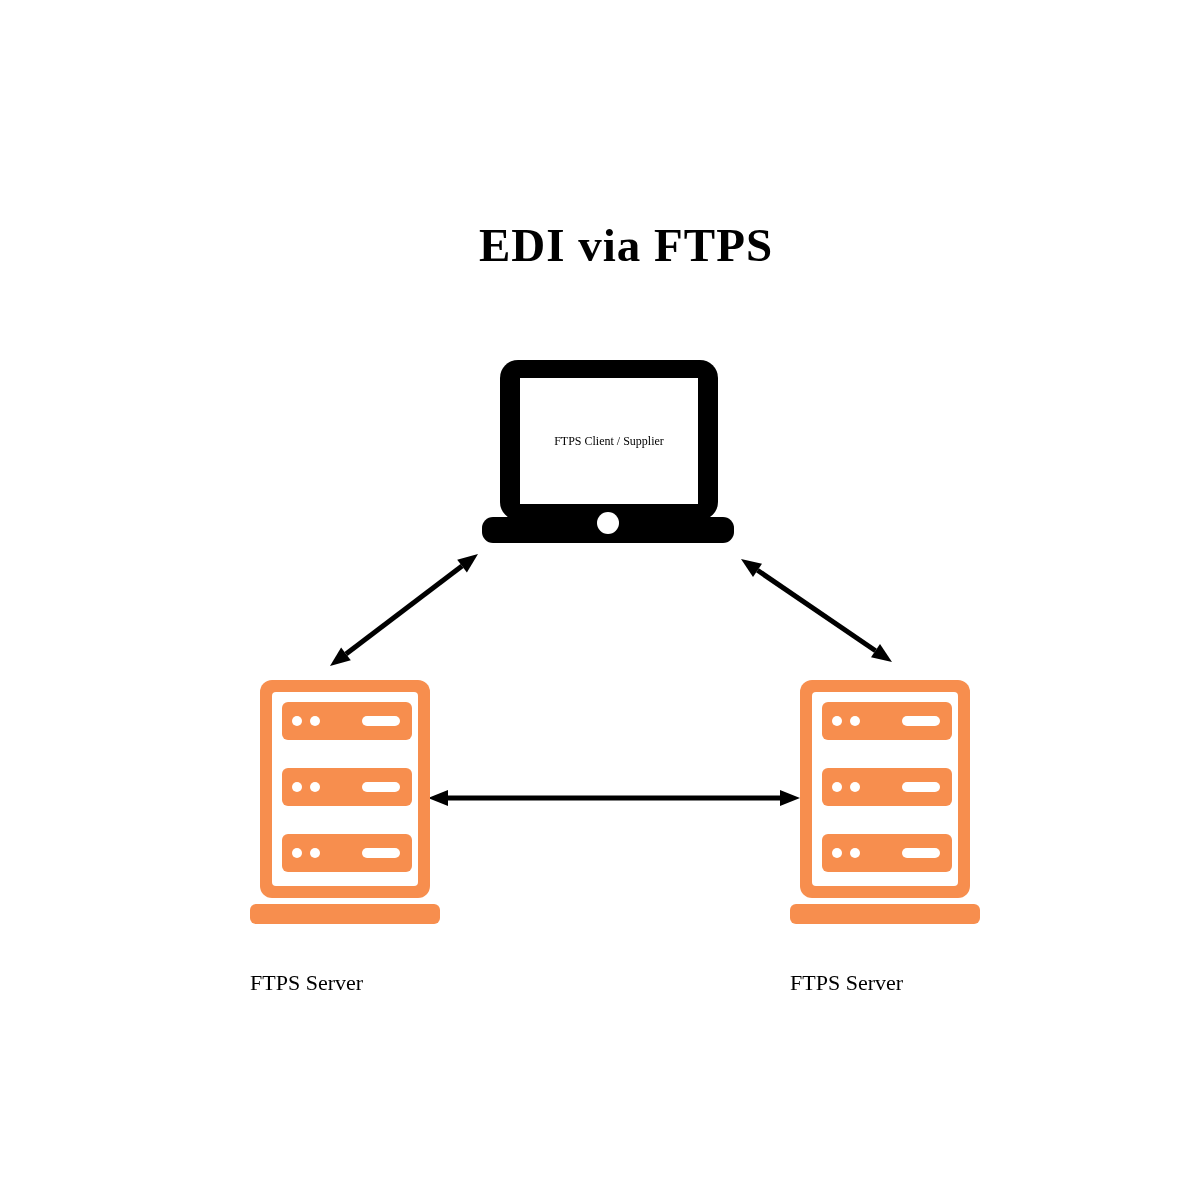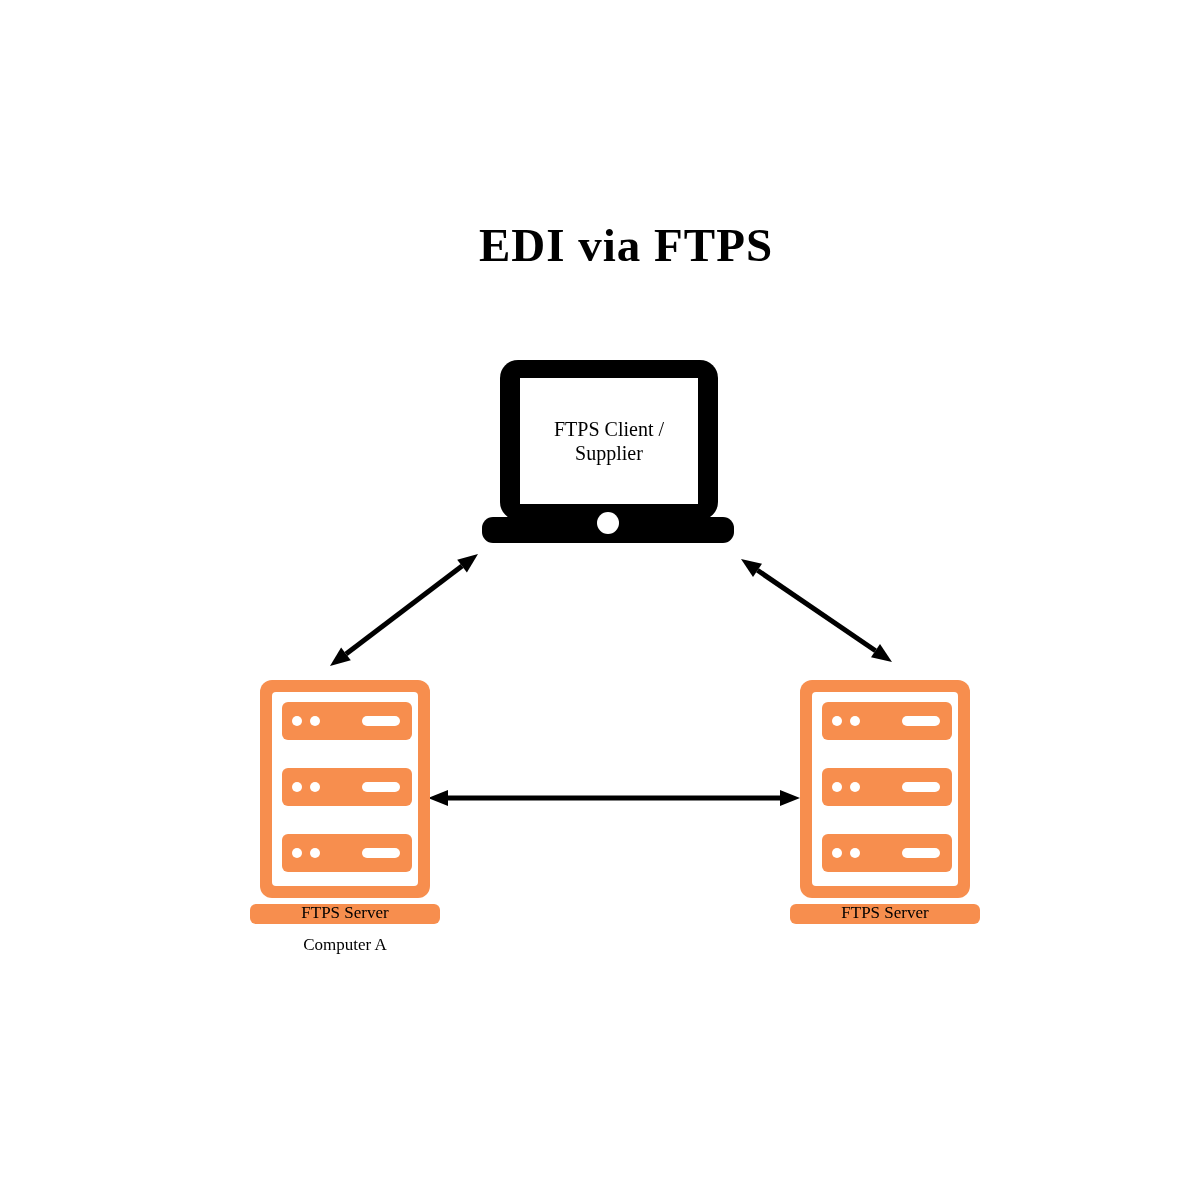--- a/index.html
+++ b/index.html
@@ -23,30 +23,29 @@
     font-size:47px;
     font-weight:700;
     color:var(--ink);
     letter-spacing:1px;
   }
   .abs{position:absolute;}
   .screen-label{
     position:absolute;
     left:520px;top:378px;width:178px;height:126px;
     display:flex;align-items:center;justify-content:center;
-    font-size:20px;color:var(--ink);
+    font-size:12px;color:var(--ink);
     text-align:center;
     line-height:1.2;
   }
   .server-label{
     position:absolute;
     width:190px;
-    top:897px;
-    text-align:center;
-    font-size:17px;
+    top:967px;
+    font-size:22px;
     line-height:32px;
     color:var(--ink);
   }
   .server-label.a{left:250px;}
   .server-label.b{left:790px;}
   .arrows{position:absolute;left:0;top:0;width:1200px;height:1200px;}
 </style>
 </head>
 <body>
 
@@ -101,21 +100,20 @@
     <g>
       <rect x="32" y="154" width="130" height="38" rx="6" fill="var(--accent)"></rect>
       <circle cx="47" cy="173" r="5" fill="var(--bg)"></circle>
       <circle cx="65" cy="173" r="5" fill="var(--bg)"></circle>
       <rect x="112" y="168" width="38" height="10" rx="5" fill="var(--bg)"></rect>
     </g>
     <rect x="0" y="224" width="190" height="20" rx="6" fill="var(--accent)"></rect>
   </svg>
   <div class="server-label a">
     <div>FTPS Server</div>
-    <div>Computer A</div>
   </div>
 
   <svg class="abs" style="left:790px;top:680px;" width="190" height="246" viewBox="0 0 190 246" aria-hidden="true">
     <rect x="10" y="0" width="170" height="218" rx="12" fill="var(--accent)"></rect>
     <rect x="22" y="12" width="146" height="194" rx="4" fill="var(--bg)"></rect>
     <g>
       <rect x="32" y="22" width="130" height="38" rx="6" fill="var(--accent)"></rect>
       <circle cx="47" cy="41" r="5" fill="var(--bg)"></circle>
       <circle cx="65" cy="41" r="5" fill="var(--bg)"></circle>
       <rect x="112" y="36" width="38" height="10" rx="5" fill="var(--bg)"></rect>

